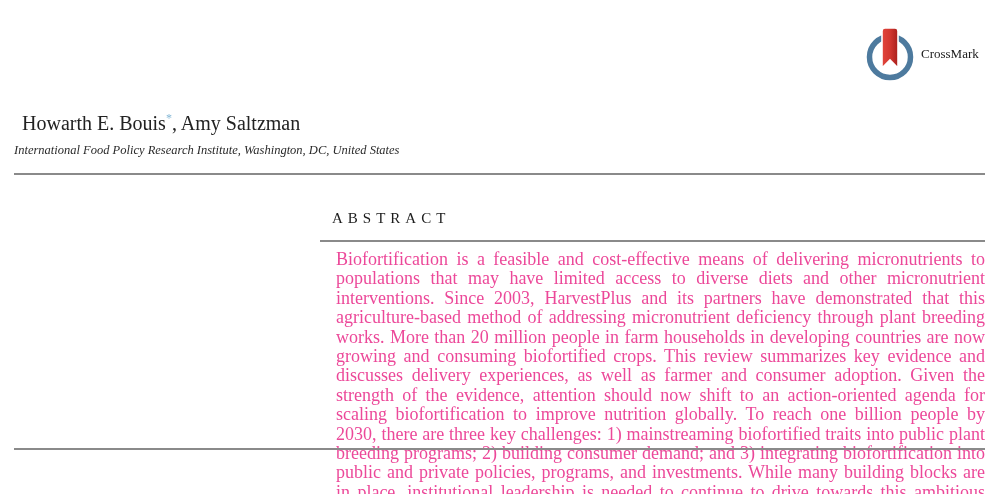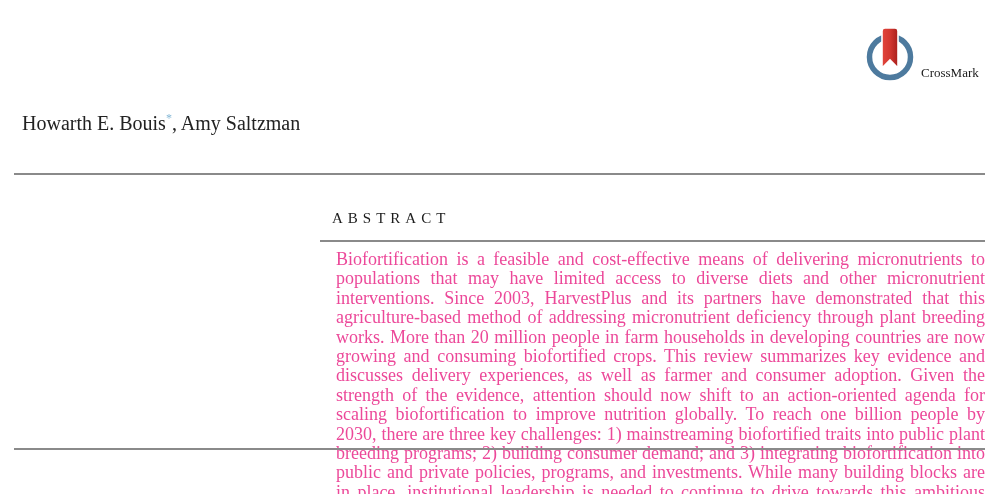--- a/index.html
+++ b/index.html
@@ -26,21 +26,21 @@
     font-weight: normal;
     line-height: 33px;
     letter-spacing: 0.2px;
     color: #1c1c1c;
   }
   .crossmark {
     position: absolute;
     left: 866px;
     top: 27px;
     display: flex;
-    align-items: flex-end;
+    align-items: center;
     gap: 7px;
     cursor: pointer;
   }
   .crossmark-label {
     font-family: "Liberation Serif", serif;
     font-size: 13px;
     color: #1b1b1b;
   }
   .author-line {
     position: absolute;
@@ -126,20 +126,21 @@
         </defs>
         <circle cx="24" cy="30" r="20.5" fill="#ffffff" stroke="#4d7a9e" stroke-width="5.5"></circle>
         <path d="M16 4 Q16 1 19 1 L29 1 Q32 1 32 4 L32 41 L24 33 L16 41 Z" fill="url(#cmRed)" stroke="#ffffff" stroke-width="1.6"></path>
       </svg>
     </span>
     <span class="crossmark-label">CrossMark</span>
   </div>
 
   <h2 class="author-line"><span>Howarth E. Bouis</span><sup class="author-marker">*</sup><span>, </span><span>Amy Saltzman</span></h2>
 
+  <p class="affiliation">International Food Policy Research Institute, Washington, DC, United States</p>
 
   <div class="rule rule-top"></div>
 
   <div class="abstract-section">
     <h3 class="abstract-heading">ABSTRACT</h3>
     <div class="abstract-rule"></div>
     <p class="abstract-body">Biofortification is a feasible and cost-effective means of delivering micronutrients to populations that may have limited access to diverse diets and other micronutrient interventions. Since 2003, HarvestPlus and its partners have demonstrated that this agriculture-based method of addressing micronutrient deficiency through plant breeding works. More than 20 million people in farm households in developing countries are now growing and consuming biofortified crops. This review summarizes key evidence and discusses delivery experiences, as well as farmer and consumer adoption. Given the strength of the evidence, attention should now shift to an action-oriented agenda for scaling biofortification to improve nutrition globally. To reach one billion people by 2030, there are three key challenges: 1) mainstreaming biofortified traits into public plant breeding programs; 2) building consumer demand; and 3) integrating biofortification into public and private policies, programs, and investments. While many building blocks are in place, institutional leadership is needed to continue to drive towards this ambitious goal.</p>
   </div>
 
   <div class="rule rule-bottom"></div>

